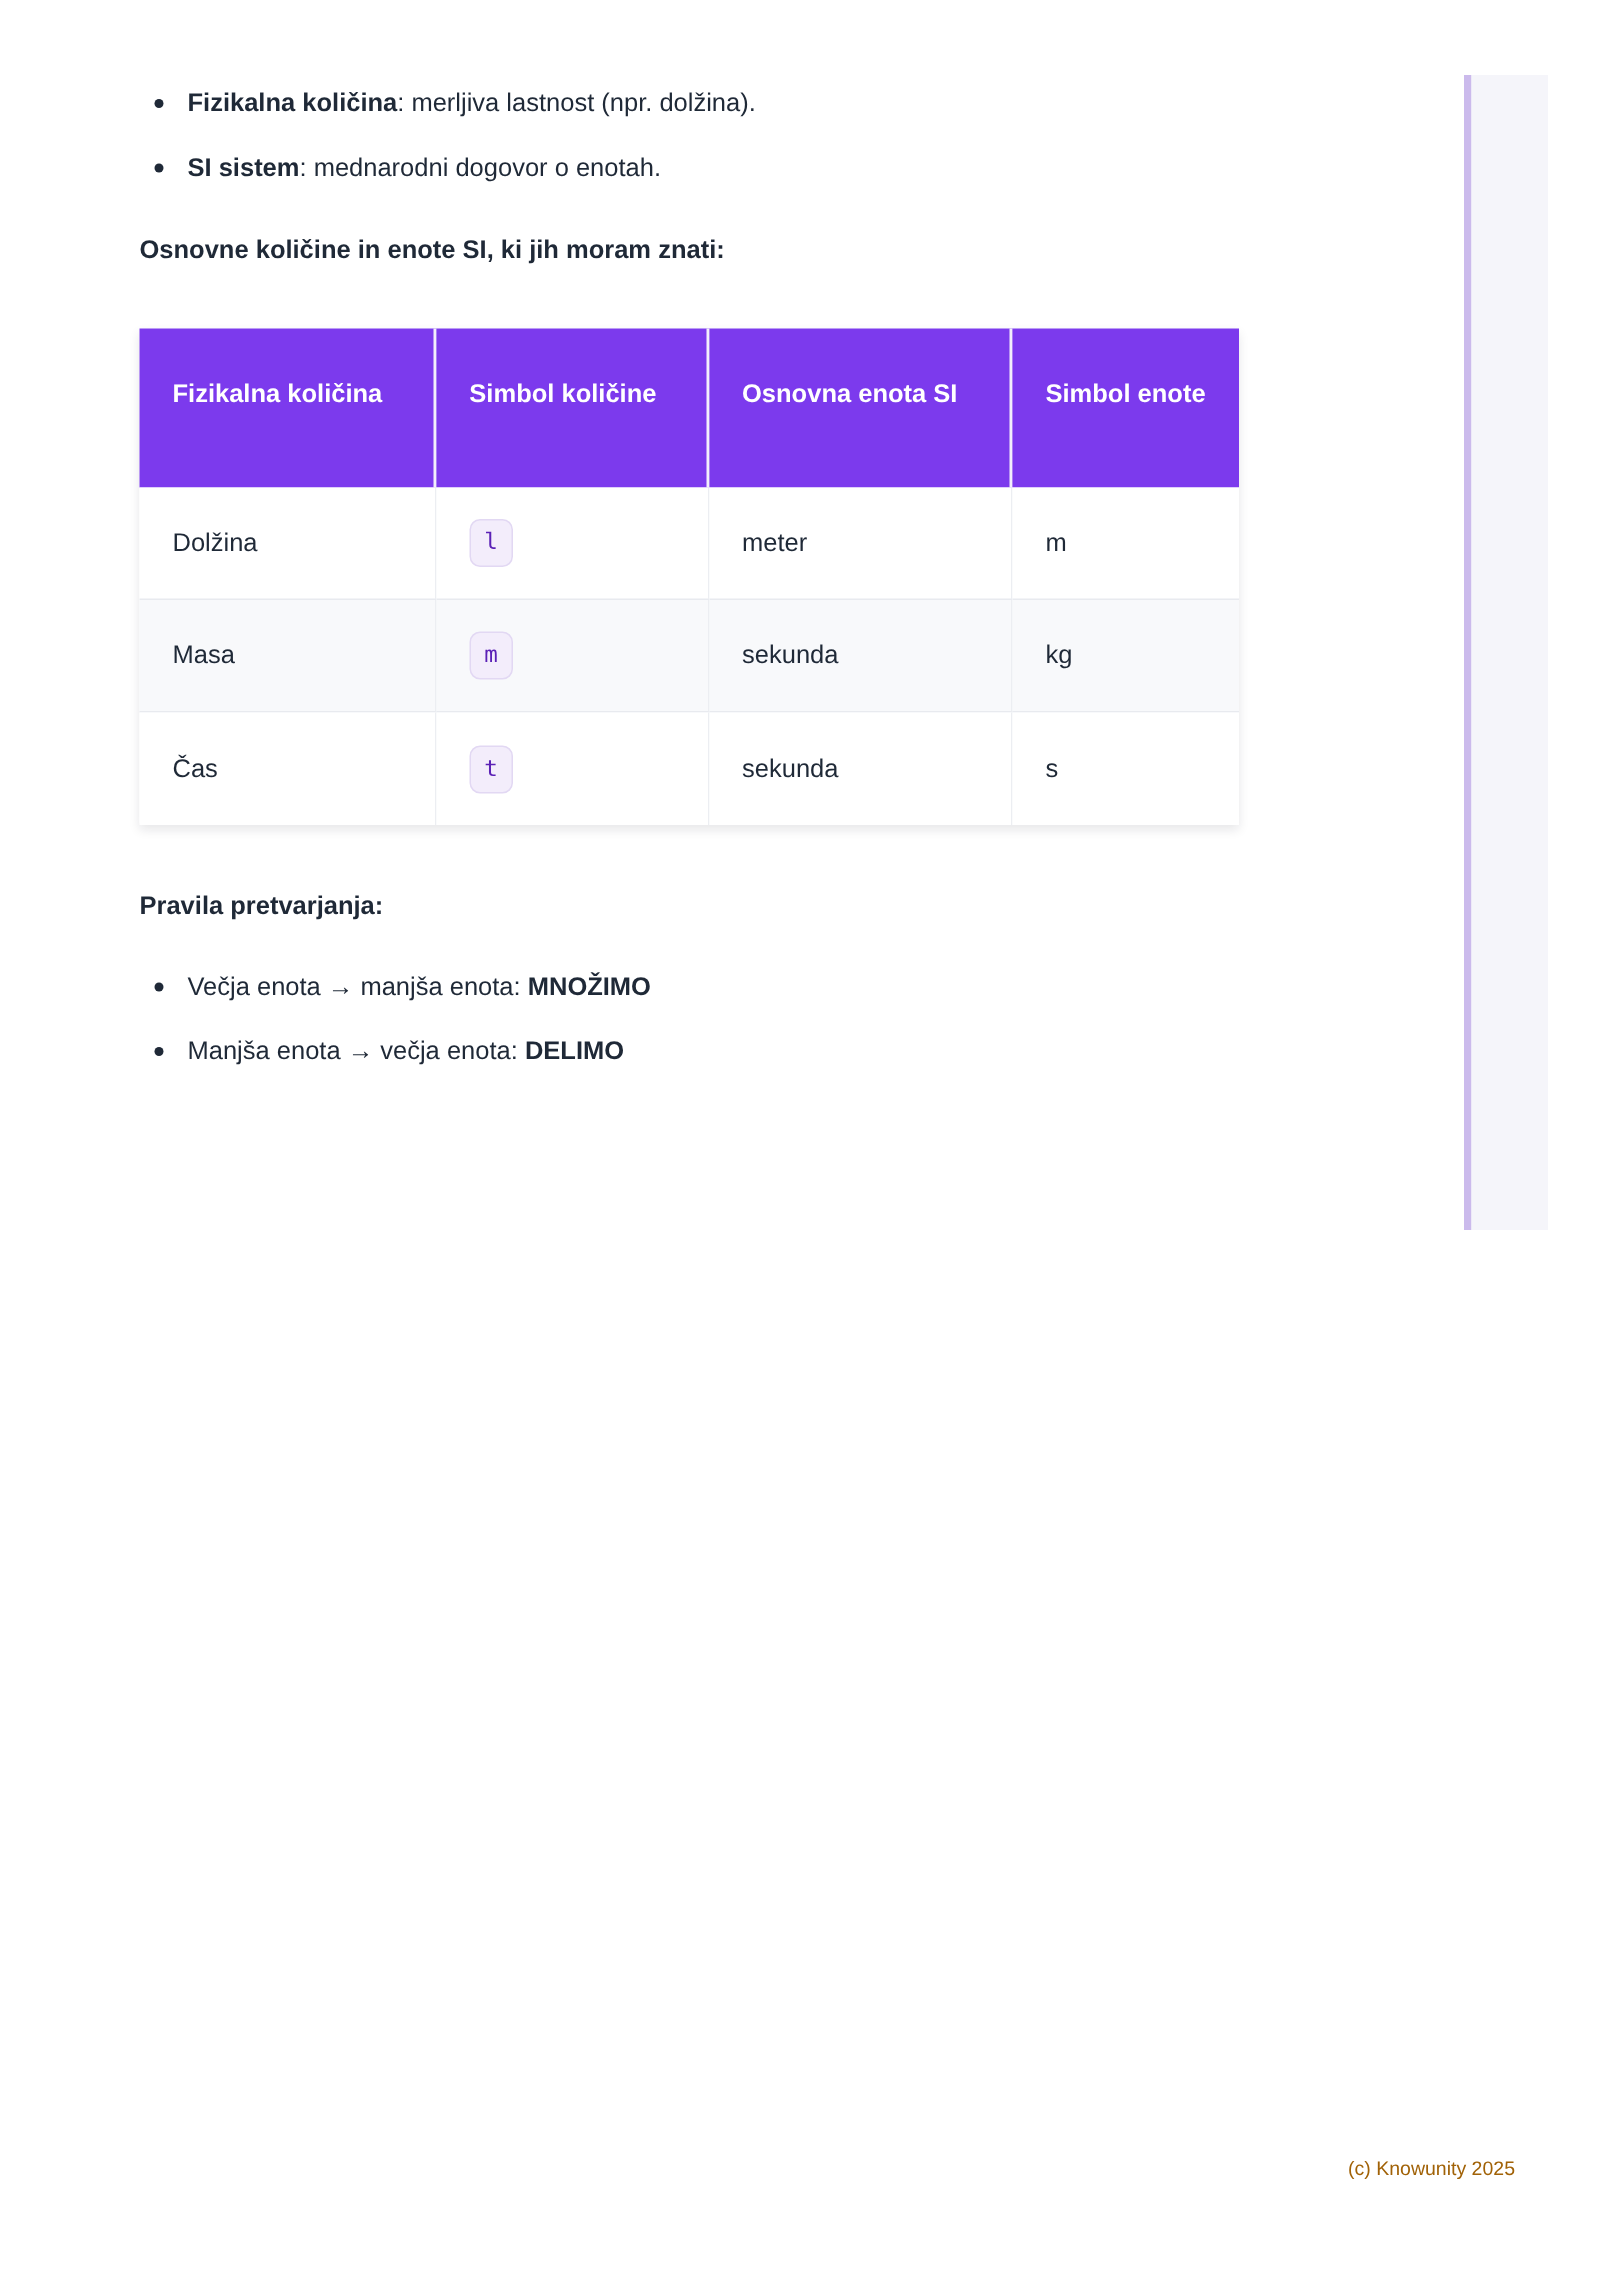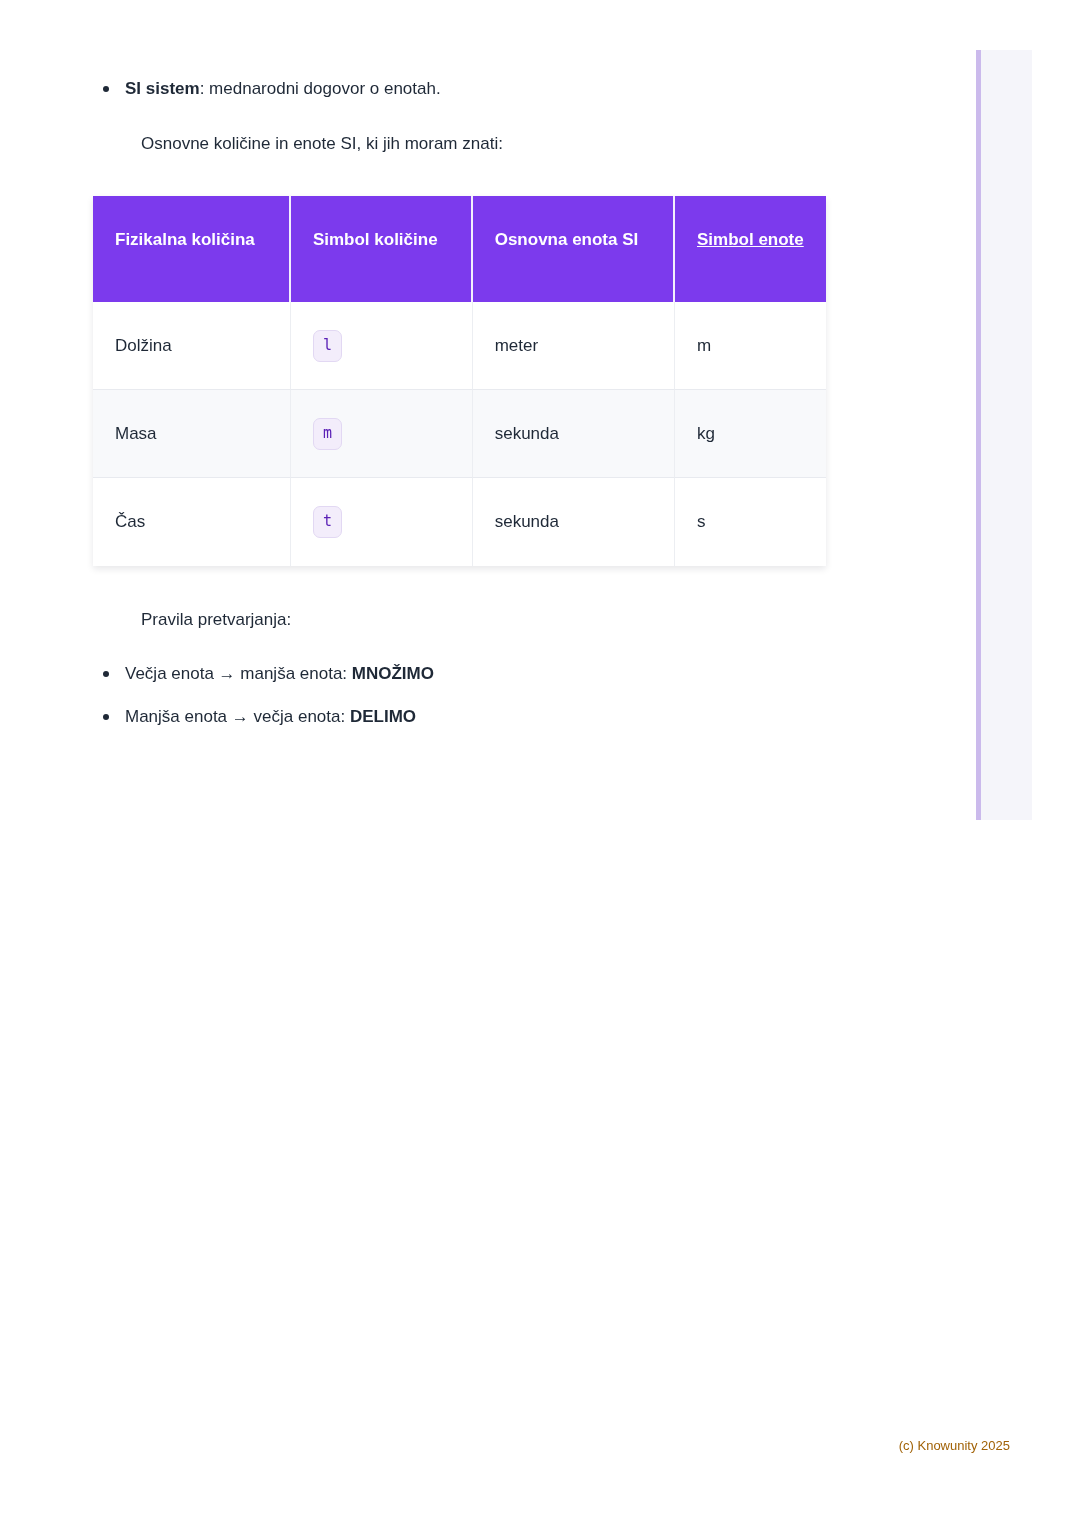--- a/index.html
+++ b/index.html
@@ -31,22 +31,21 @@
     width:6px; height:6px;
     border-radius:50%;
     background:#1f2937;
     margin:8px 16px 0 10px;
   }
   .b { font-weight:bold; }
   
   .heading {
     font-size:17px;
     line-height:21px;
-    font-weight:normal;
-    margin-left:48px;
+    font-weight:bold;
   }
   .heading-1 { margin-top:34px; }
   .heading-2 { margin-top:43px; }
   .rules { margin-top:33px; }
   
   .si-table {
     margin-top:42px;
     width:733px;
     border-collapse:separate;
     border-spacing:0;
@@ -58,27 +57,27 @@
     background:#7c3aed;
     color:#ffffff;
     font-weight:bold;
     text-align:left;
     vertical-align:top;
     padding:25px 20px 24px 22px;
     line-height:37px;
     border-right:2px solid #f3effc;
     height:106px;
   }
-  .si-table th:last-child { border-right:none;text-decoration:underline; }
+  .si-table th:last-child { border-right:none; }
   .si-table td {
     background:#ffffff;
     text-align:left;
     vertical-align:middle;
     padding:0 20px 0 22px;
-    height:88px;
+    height:75px;
     border-bottom:1px solid #e8eaef;
     border-right:1px solid #eceef2;
   }
   .si-table td:last-child { border-right:none; }
   .si-table tr.stripe td { background:#f8f9fb; }
   .si-table tr:last-child td { border-bottom:none; }
   .col-q  { width:27.0%; }
   .col-s  { width:24.8%; }
   .col-u  { width:27.6%; }
   .col-us { width:20.6%; }
@@ -114,20 +113,24 @@
     font-size:13px;
     color:#a16207;
   }
 </style>
 </head>
 <body>
 
 <div class="content">
 
   <ul class="bullets">
+    <li>
+      <span class="dot"></span>
+      <span><span class="b">Fizikalna količina</span><span>: merljiva lastnost (npr. dolžina).</span></span>
+    </li>
     <li>
       <span class="dot"></span>
       <span><span class="b">SI sistem</span><span>: mednarodni dogovor o enotah.</span></span>
     </li>
   </ul>
 
   <div class="heading heading-1">Osnovne količine in enote SI, ki jih moram znati:</div>
 
   <table class="si-table">
     <colgroup>

